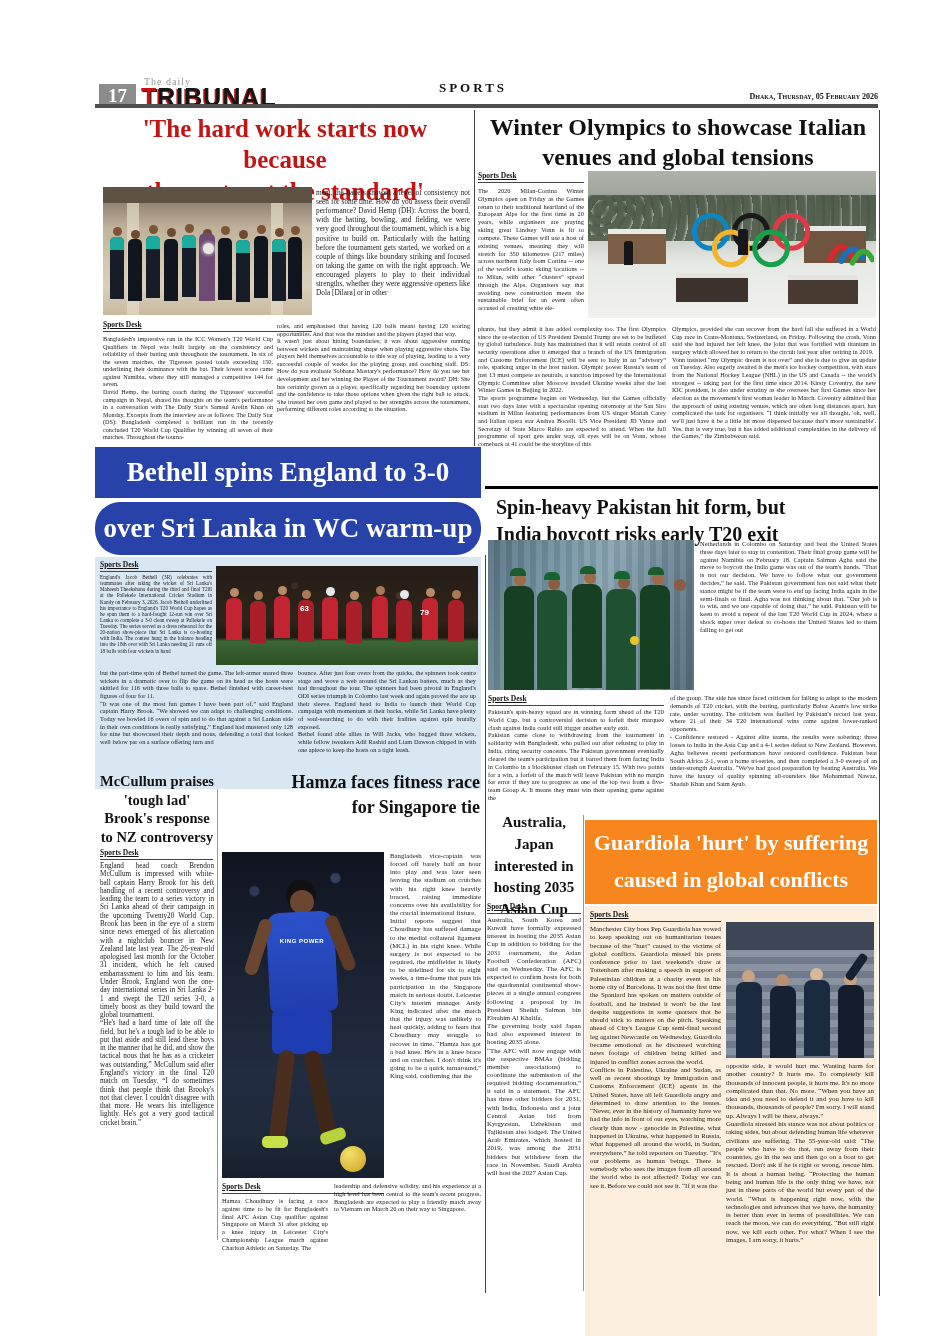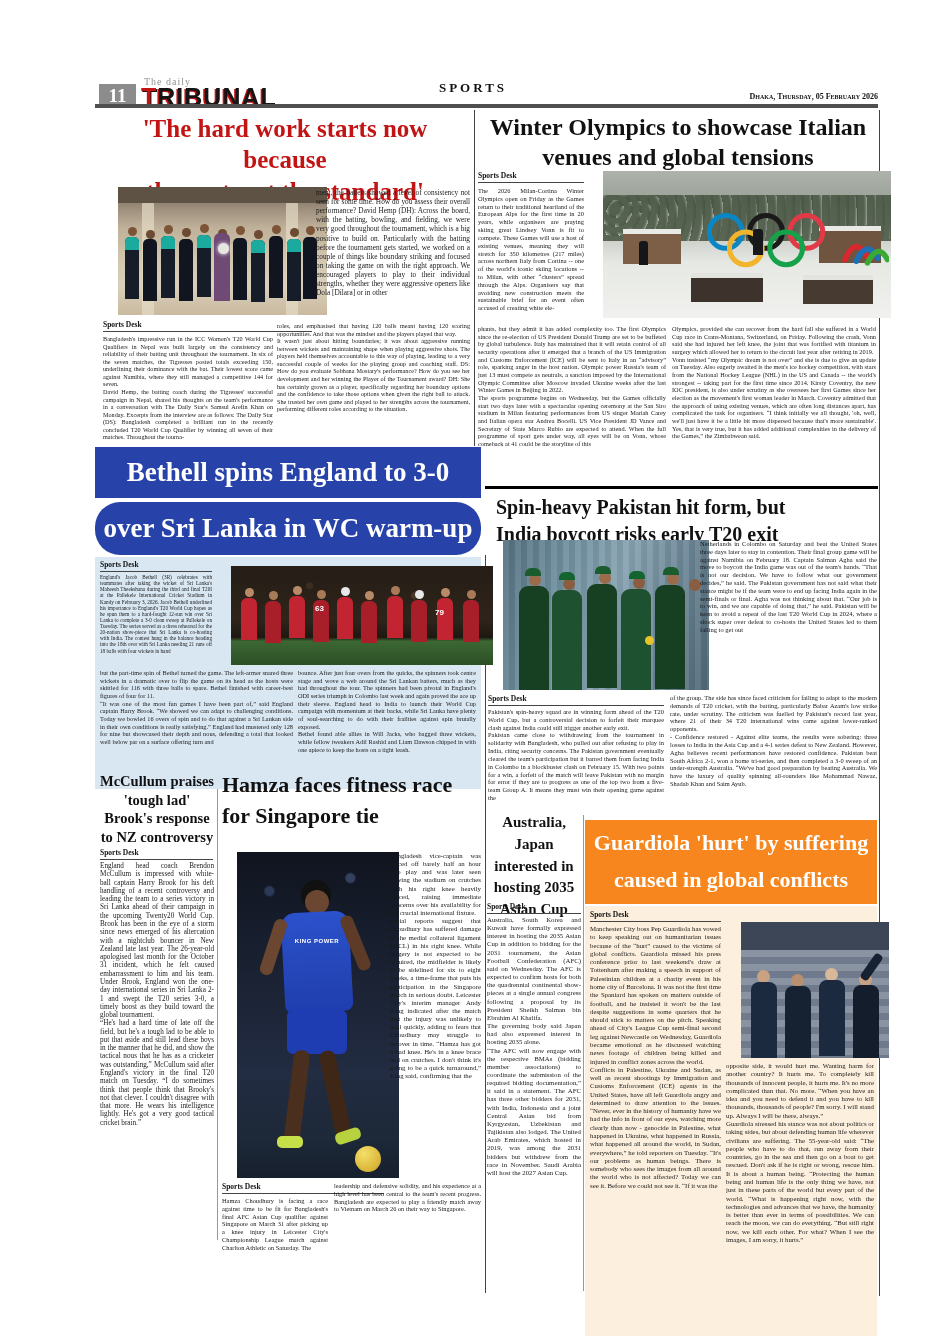--- a/index.html
+++ b/index.html
@@ -1,23 +1,23 @@
 <!DOCTYPE html>
 <html><head>
 <meta charset="utf-8">
 <style>
   html,body{margin:0;padding:0;background:#e9e9e9;}
   #page{position:relative;width:945px;height:1336px;background:#ffffff;margin:0 auto;
         font-family:"Liberation Serif","DejaVu Serif",serif;color:#111;overflow:hidden;}
   .abs{position:absolute;}
   .pre{white-space:pre-line;}
   .body{font-size:6.5px;line-height:1.22;text-align:justify;overflow:hidden;color:#1a1a1a;}
-  .sd{font-size:7.5px;font-weight:bold;border-bottom:1px solid #444;padding-bottom:2px;color:#111;}
+  .sd{font-size:7.5px;font-weight:bold;border-bottom:1px solid #444;padding-bottom:2px;color:#111;text-decoration:underline;}
   .hl{font-weight:bold;line-height:1.25;}
-  .photo{position:absolute;overflow:hidden;margin-left:15px;}
+  .photo{position:absolute;overflow:hidden;}
   
   .pageno{left:99px;top:84px;width:37px;height:24px;background:#8c8c8c;color:#fff;
           font:bold 19px/24px "Liberation Serif",serif;text-align:center;}
   .thedaily{left:144px;top:76px;font-size:10px;color:#949494;letter-spacing:1px;}
   .masthead{left:141px;top:83px;font-family:"Liberation Sans",sans-serif;font-weight:bold;
             font-size:25px;letter-spacing:1px;color:#151515;text-shadow:-1.5px 1px 0 #c41313;}
   .masthead::first-letter{color:#c41313;text-shadow:1px 1px 0 #151515;}
   .sports{left:398px;top:80px;width:150px;text-align:center;font-size:13px;font-weight:bold;letter-spacing:3px;}
   .dateline{left:640px;top:92px;width:238px;text-align:right;font-size:8px;font-weight:bold;font-variant:small-caps;}
   .hrule{left:95px;top:104px;width:783px;height:4px;background:#4f4f4f;}
@@ -26,21 +26,21 @@
   .bluebar{background:#2743a9;color:#fff;text-align:center;font-weight:bold;font-size:27px;}
   .orangebar{background:#f6861d;color:#fff;text-align:center;font-weight:bold;font-size:22px;line-height:1.7;}
   
   .stamp{position:absolute;}
 </style>
 </head>
 <body>
 
 <div id="page">
 
-  <div class="abs pageno">11</div>
+  <div class="abs pageno">17</div>
   <div class="abs thedaily">The daily</div>
   <div class="abs masthead">TRIBUNAL</div>
   <div class="abs sports">SPORTS</div>
   <div class="abs dateline">Dhaka, Thursday, 05 February 2026</div>
   <div class="abs hrule"></div>
 
   <div class="abs vr" style="left:474px;top:110px;height:336px;"></div>
   <div class="abs vr" style="left:485px;top:555px;height:738px;"></div>
   <div class="abs vr" style="left:879px;top:110px;height:1186px;"></div>
   <div class="abs vr" style="left:217px;top:788px;height:452px;background:#999;"></div>
@@ -148,21 +148,21 @@
     <div class="abs hl pre" style="left:98px;top:772px;width:118px;text-align:center;font-size:14.5px;line-height:1.28;">McCullum praises
 'tough lad'
 Brook's response
 to NZ controversy</div>
     <div class="abs sd" style="left:100px;top:848px;width:113px;">Sports Desk</div>
     <div class="abs body pre" style="left:100px;top:862px;width:114px;height:392px;font-size:7.2px;line-height:1.15;">England head coach Brendon McCullum is impressed with white-ball captain Harry Brook for his deft handling of a recent controversy and leading the team to a series victory in Sri Lanka ahead of their campaign in the upcoming Twenty20 World Cup. Brook has been in the eye of a storm since news emerged of his altercation with a nightclub bouncer in New Zealand late last year. The 26-year-old apologised last month for the October 31 incident, which he felt caused embarrassment to him and his team. Under Brook, England won the one-day international series in Sri Lanka 2-1 and swept the T20 series 3-0, a timely boost as they build toward the global tournament.
 “He's had a hard time of late off the field, but he's a tough lad to be able to put that aside and still lead these boys in the manner that he did, and show the tactical nous that he has as a cricketer was outstanding,” McCullum said after England's victory in the final T20 match on Tuesday. “I do sometimes think that people think that Brooky's not that clever. I couldn't disagree with that more. He wears his intelligence lightly. He's got a very good tactical cricket brain.”</div>
   </div>
 
   <div>
-    <div class="abs hl pre" style="left:222px;top:770px;width:258px;text-align:left;font-size:22px;line-height:1.4;">Hamza faces fitness race
+    <div class="abs hl pre" style="left:222px;top:770px;width:258px;text-align:right;font-size:18px;line-height:1.4;">Hamza faces fitness race
 for Singapore tie</div>
 
     <div class="photo" style="left:222px;top:852px;width:162px;height:326px;background:radial-gradient(circle at 20% 12%,#2c3a57 0 4px,transparent 6px),radial-gradient(circle at 70% 8%,#33415f 0 4px,transparent 6px),linear-gradient(180deg,#10141f 0%,#1a2233 38%,#222c42 68%,#1d2838 88%,#16202e 100%);">
       <div class="stamp" style="left:64px;top:28px;width:30px;height:30px;border-radius:50%;background:#111;"></div>
       <div class="stamp" style="left:68px;top:38px;width:24px;height:24px;border-radius:50%;background:#6b4630;"></div>
       <div class="stamp" style="left:46px;top:60px;width:68px;height:100px;border-radius:14px 14px 8px 8px;background:linear-gradient(180deg,#2b51cc 0%,#2344b4 70%,#1f3db0 100%);transform:rotate(-3deg);"></div>
       <div class="stamp" style="left:48px;top:86px;width:64px;text-align:center;color:#fff;font:bold 6px 'Liberation Sans',sans-serif;letter-spacing:.5px;">KING POWER</div>
       <div class="stamp" style="left:30px;top:66px;width:13px;height:58px;border-radius:6px;background:#6b4630;transform:rotate(18deg);"></div>
       <div class="stamp" style="left:112px;top:62px;width:13px;height:58px;border-radius:6px;background:#5d3b27;transform:rotate(-22deg);"></div>
       <div class="stamp" style="left:50px;top:158px;width:60px;height:44px;border-radius:6px;background:#1e3db3;"></div>

